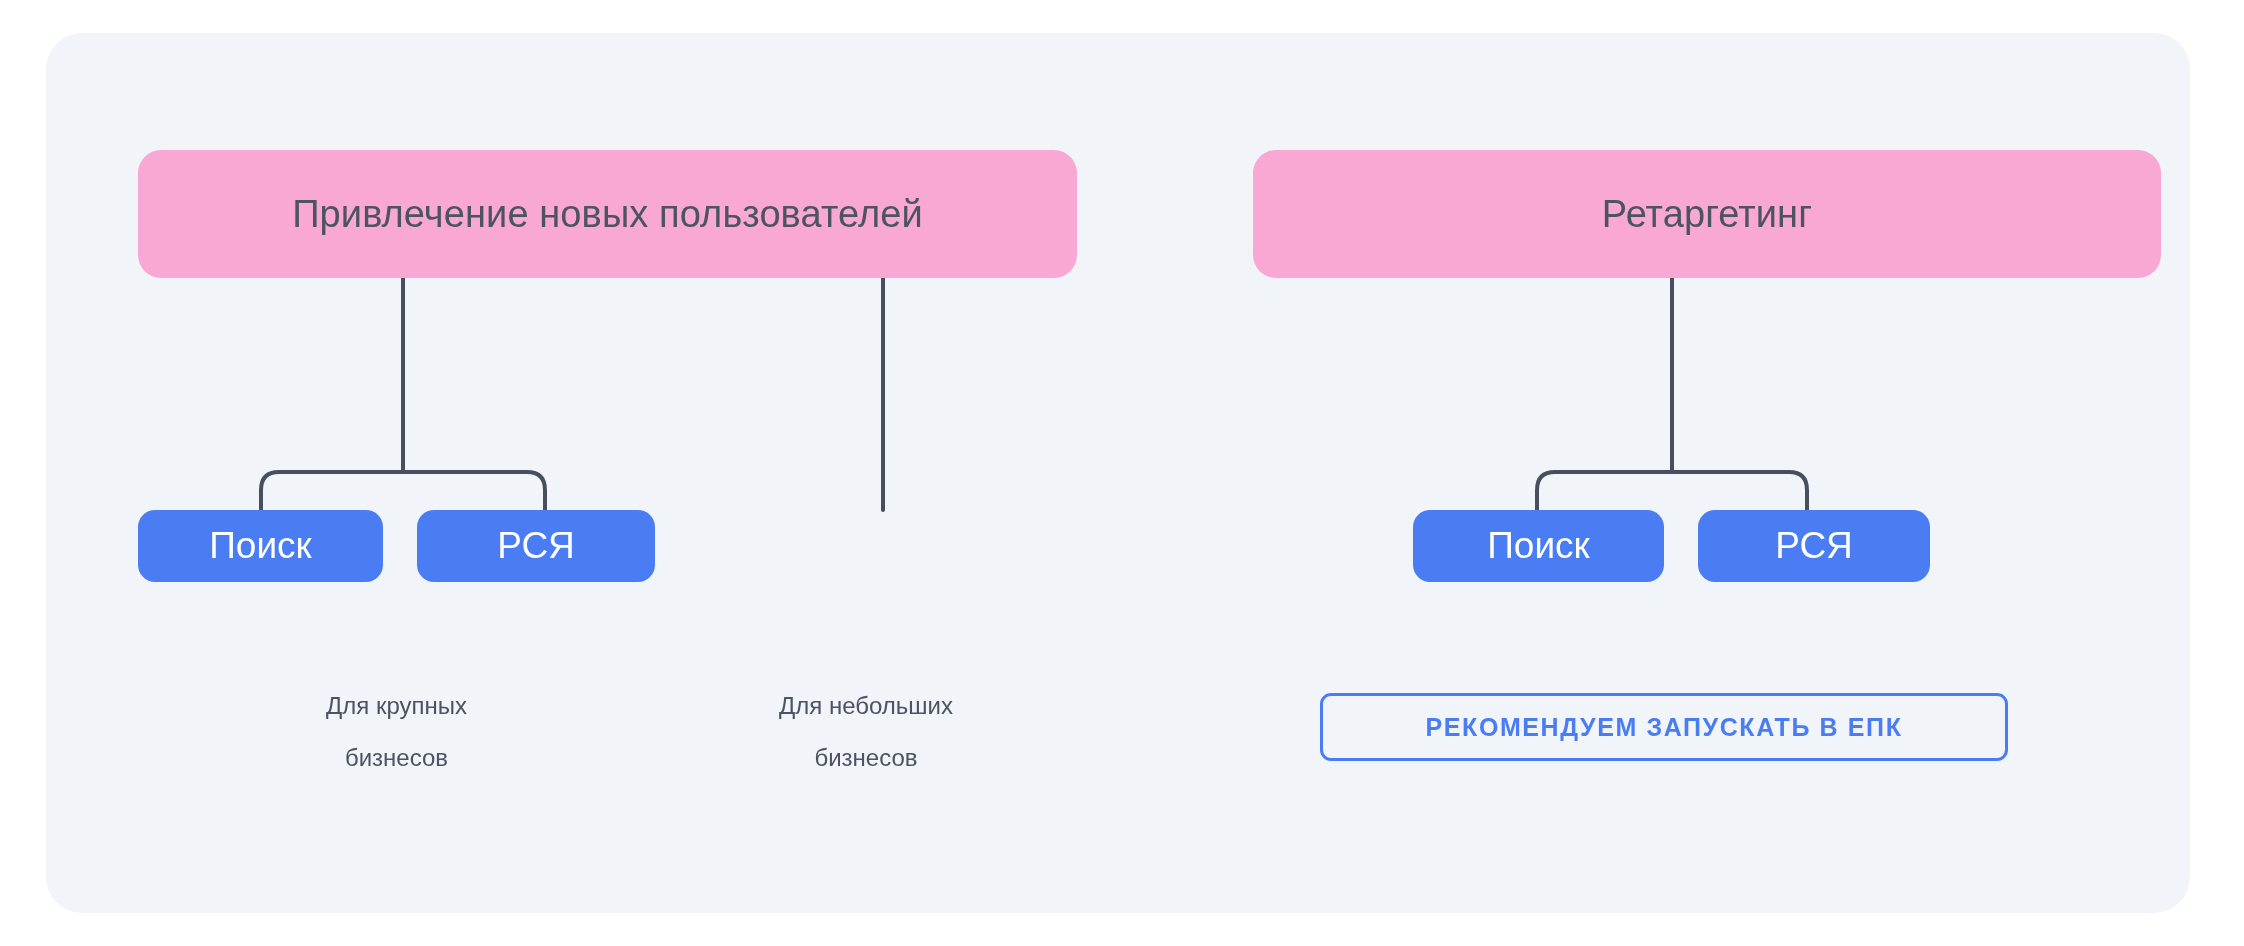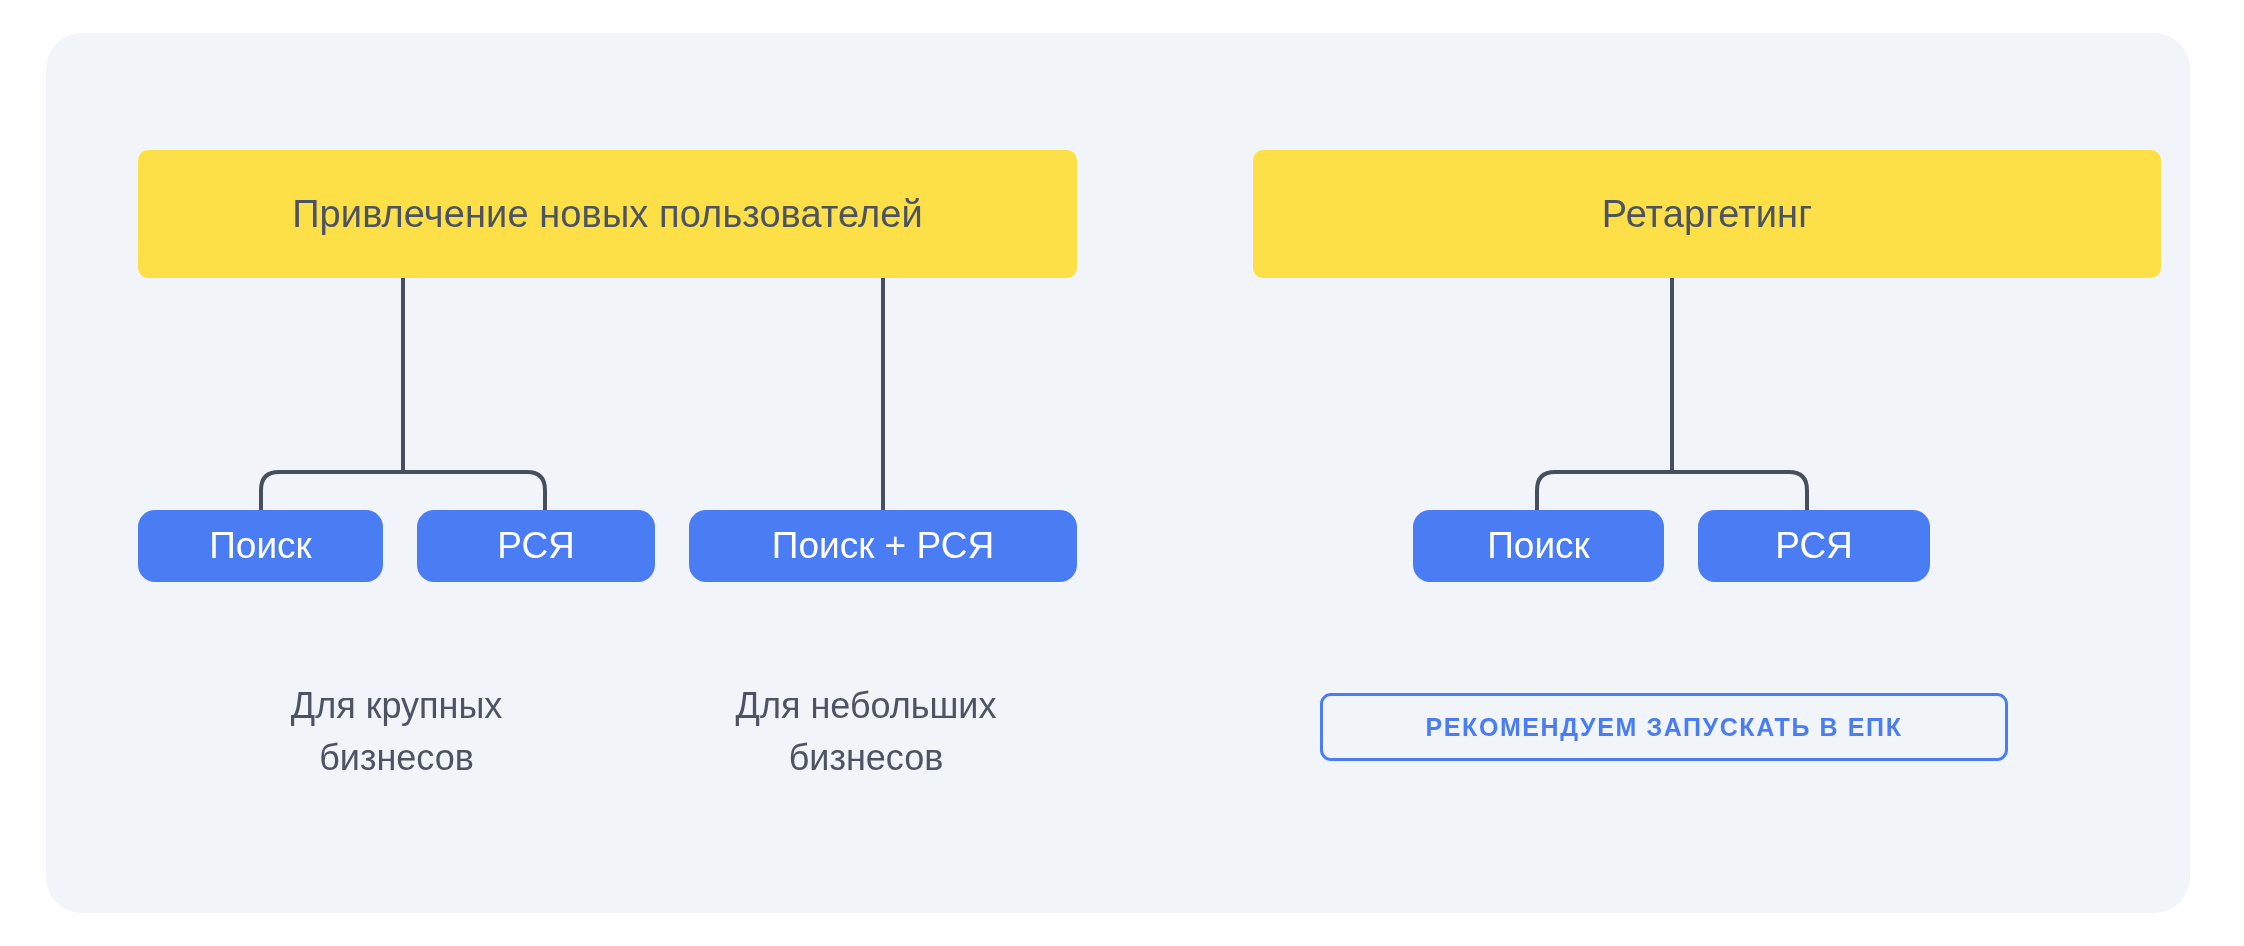--- a/index.html
+++ b/index.html
@@ -37,22 +37,22 @@
     left: 0;
     top: 0;
     width: 2244px;
     height: 946px;
     pointer-events: none;
   }
 
   
   .header-box {
     position: absolute;
-    background: #fde047;
-    border-radius: 10px;
+    background: #f9a8d4;
+    border-radius: 23px;
     display: flex;
     align-items: center;
     justify-content: center;
     color: #4c5362;
     font-size: 38px;
     font-weight: 400;
     letter-spacing: 0.1px;
     white-space: nowrap;
   }
   #header-acquisition {
@@ -87,21 +87,21 @@
   #pill-rsya-left     { left: 417px;  width: 238px; }
   #pill-search-rsya   { left: 689px;  width: 388px; }
   #pill-search-right  { left: 1413px; width: 251px; }
   #pill-rsya-right    { left: 1698px; width: 232px; }
 
   
   .caption {
     position: absolute;
     text-align: center;
     color: #4c5362;
-    font-size: 36px;
+    font-size: 24px;
     line-height: 52px;
     font-weight: 400;
     top: 680px;
   }
   #caption-large { left: 138px;  width: 517px; }
   #caption-small { left: 672px;  width: 388px; }
 
   .caption-line { display: block; }
 
   
@@ -156,21 +156,20 @@
   </svg>
 
   <div class="header-box" id="header-acquisition">Привлечение новых пользователей</div>
 
   <div class="header-box" id="header-retargeting">Ретаргетинг</div>
 
   <div class="pill" id="pill-search-left">Поиск</div>
 
   <div class="pill" id="pill-rsya-left">РСЯ</div>
 
-  <div class="pill" id="pill-search-rsya">Поиск + РСЯ</div>
 
   <div class="pill" id="pill-search-right">Поиск</div>
 
   <div class="pill" id="pill-rsya-right">РСЯ</div>
 
   <div class="caption" id="caption-large">
     <span class="caption-line">Для крупных</span>
     <span class="caption-line">бизнесов</span>
   </div>
 

